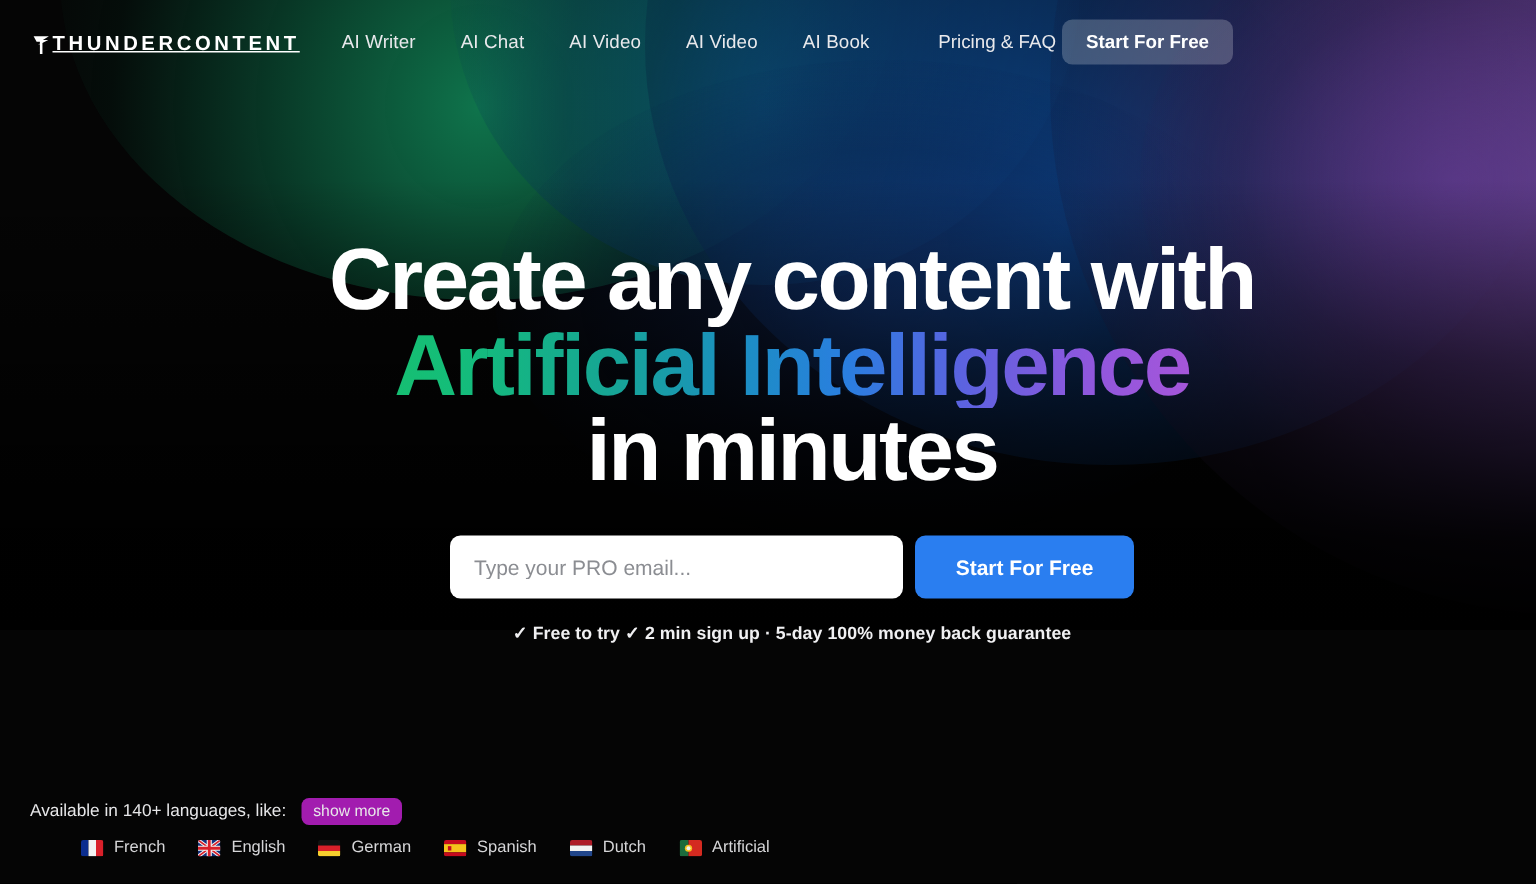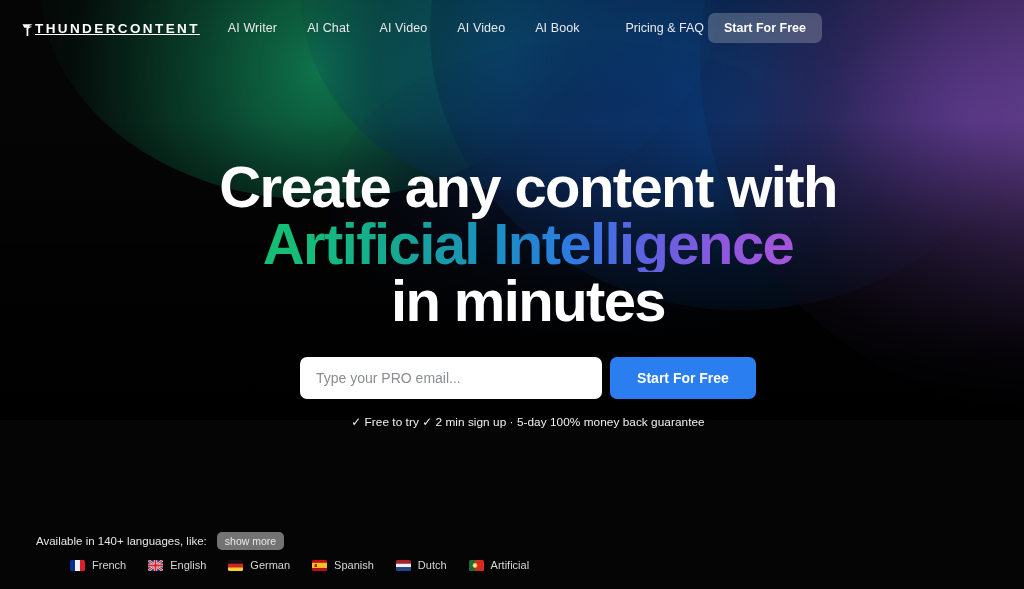--- a/index.html
+++ b/index.html
@@ -150,39 +150,39 @@
     height:42px; min-width:146px;
     border:none; border-radius:7px;
     background:#2a7ef0;
     color:#ffffff; font-size:14px; font-weight:bold;
     cursor:pointer; padding:0 20px;
     font-family:"Liberation Sans", sans-serif;
     white-space:nowrap;
   }
   .guarantee {
     margin-top:16px;
-    font-size:11.8px; font-weight:normal;
+    font-size:11.8px; font-weight:bold;
     color:#f0f0f2;
     letter-spacing:0.05px;
     text-align:center;
     white-space:nowrap;
   }
 
   
   .lang-block {
-    position:absolute; left:36px; bottom:18px;
+    position:absolute; left:20px; bottom:18px;
     z-index:6;
   }
   .lang-head {
     display:flex; align-items:center; gap:10px;
     margin-bottom:9px;
   }
   .lang-head-text { font-size:11.5px; color:#e6e6e8; white-space:nowrap; }
   .show-more {
-    background:#737373; border:none; border-radius:5px;
+    background:#a21caf; border:none; border-radius:5px;
     color:#e8e8ea; font-size:10.5px;
     padding:3px 8px; cursor:pointer;
     font-family:"Liberation Sans", sans-serif;
     white-space:nowrap;
   }
   .lang-list { display:flex; align-items:flex-end; gap:22px;padding-left:34px; }
   .lang-item { display:flex; align-items:center; gap:7px; cursor:pointer; }
   .lang-name { font-size:11px; color:#d6d6d8; white-space:nowrap; }
 
   .flag { width:15px; height:11px; display:inline-block; border-radius:1.5px; overflow:hidden; position:relative; flex:0 0 auto; }

